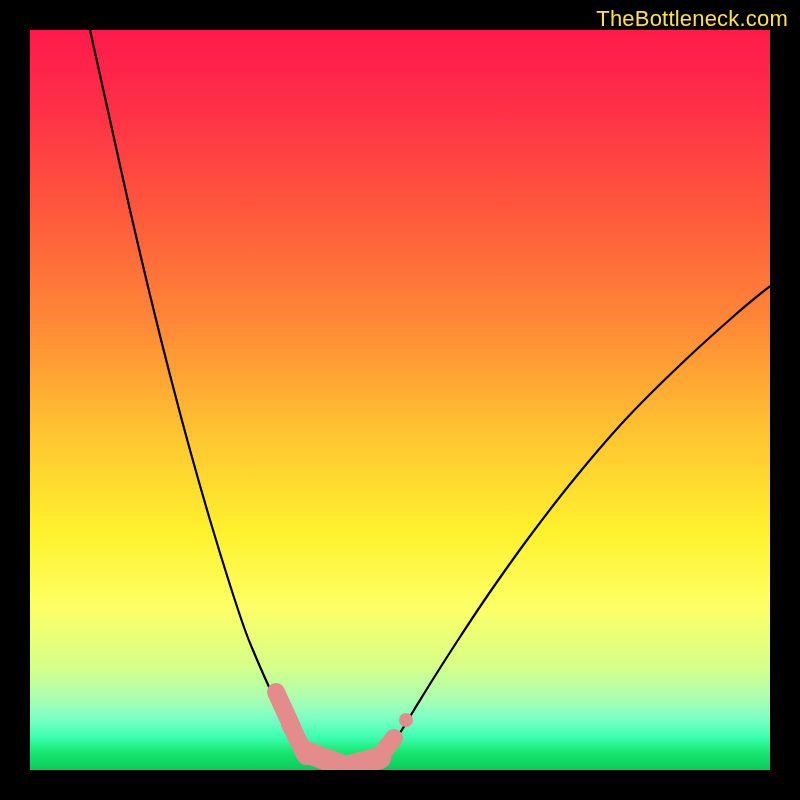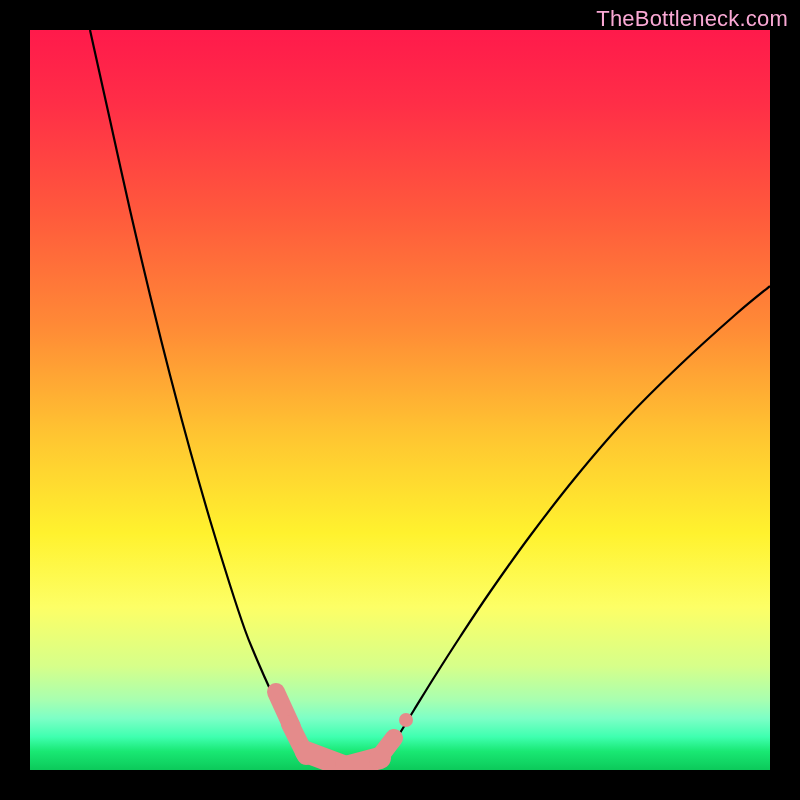--- a/index.html
+++ b/index.html
@@ -25,21 +25,21 @@
     overflow: hidden;
   }
   .gradient {
     position: absolute;
     inset: 0;
   }
   .watermark {
     position: absolute;
     top: 6px;
     right: 12px;
-    color: #f9a8d4;
+    color: #fde047;
     font-size: 22px;
     font-weight: 500;
     letter-spacing: 0.2px;
     user-select: none;
   }
   svg.curves {
     position: absolute;
     inset: 0;
   }
 </style>

